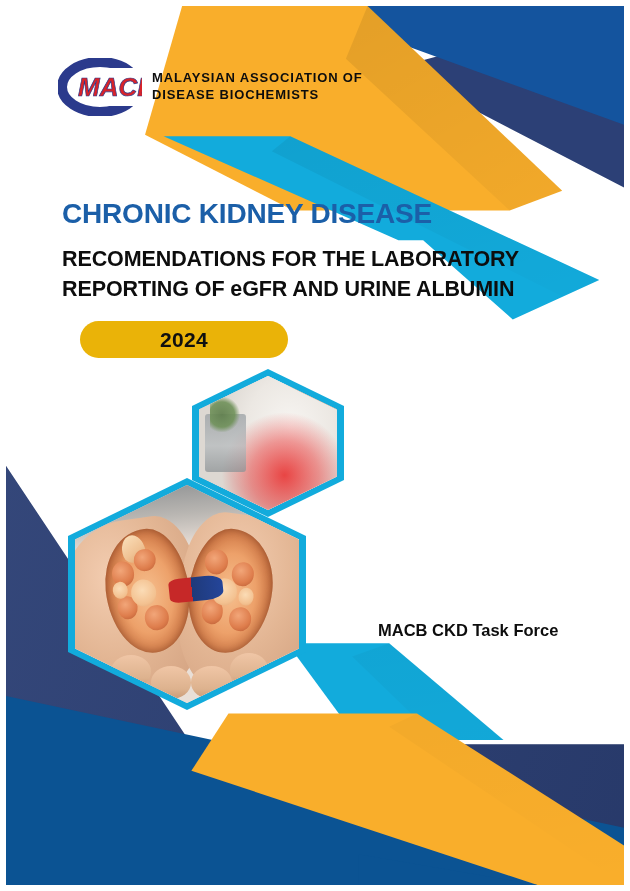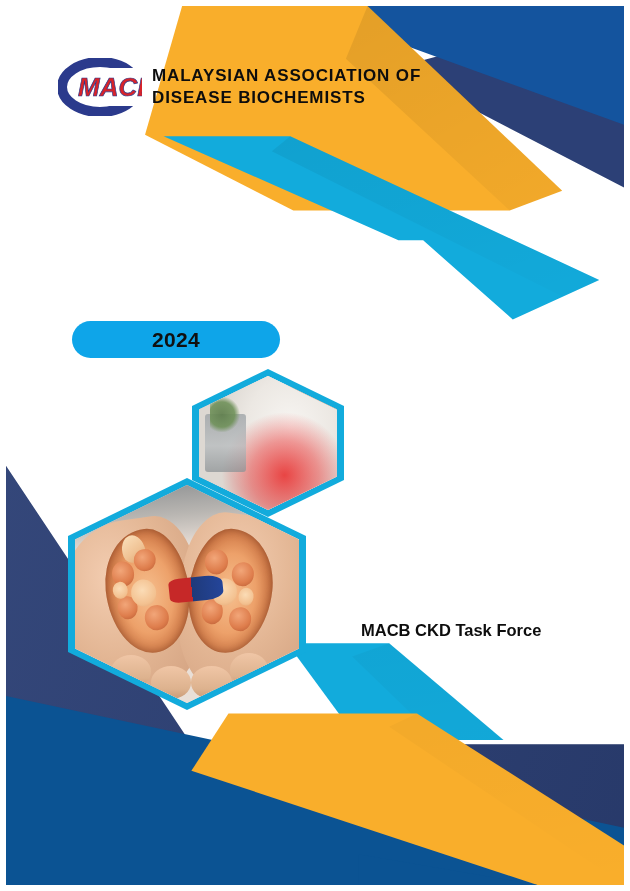--- a/index.html
+++ b/index.html
@@ -131,21 +131,21 @@
     flex: 0 0 auto;
   }
   .logo-mark svg { display: block; }
   .logo-text {
     display: flex;
     flex-direction: column;
     justify-content: center;
     line-height: 1.28;
   }
   .logo-text span {
-    font-size: 17px;
+    font-size: 13px;
     font-weight: 700;
     letter-spacing: 0.85px;
     color: #0d0d0d;
     white-space: nowrap;
   }
 
   
   .title-block {
     position: absolute;
     left: 56px;
@@ -164,26 +164,26 @@
     font-size: 21.5px;
     font-weight: 700;
     color: #0d0d0d;
     margin: 0;
     line-height: 1.42;
     letter-spacing: -0.1px;
   }
 
   .year-pill {
     position: absolute;
-    left: 66px;
+    left: 74px;
     top: 315px;
     width: 208px;
     height: 37px;
     border-radius: 19px;
-    background: #0ea5e9;
+    background: #eab308;
     display: flex;
     align-items: center;
     justify-content: center;
   }
   .year-pill span {
     font-size: 21px;
     font-weight: 600;
     color: #101010;
     letter-spacing: 0.3px;
   }
@@ -321,20 +321,21 @@
     font-size: 16.5px;
     font-weight: 400;
     color: #161616;
     display: block;
   }
   .prepared .val {
     font-size: 16.5px;
     font-weight: 700;
     color: #0d0d0d;
     display: block;
+    margin-left: 17px;
   }
 
   
   .footer-url {
     position: absolute;
     left: 52px;
     top: 824px;
     font-size: 15.5px;
     font-weight: 700;
     color: #ffffff;
@@ -370,20 +371,25 @@
           <rect x="44" y="10" width="40" height="38" fill="#FFFFFF"></rect>
           <text x="20" y="38" font-family="'Liberation Sans', sans-serif" font-size="26" font-weight="700" font-style="italic" fill="#D8232A" stroke="#2B3A8C" stroke-width="0.7">MACB</text>
         </svg>
       </div>
       <div class="logo-text">
         <span>MALAYSIAN ASSOCIATION OF</span>
         <span>DISEASE BIOCHEMISTS</span>
       </div>
     </div>
 
+    <div class="title-block">
+      <h1 class="title-main">CHRONIC KIDNEY DISEASE</h1>
+      <p class="title-sub">RECOMENDATIONS FOR THE LABORATORY</p>
+      <p class="title-sub">REPORTING OF eGFR AND URINE ALBUMIN</p>
+    </div>
 
     <div class="year-pill">
       <span>2024</span>
     </div>
 
     <div class="hex hex-outer hex-small">
       <div class="hex-inner">
         <div class="photo-back"></div>
       </div>
     </div>

